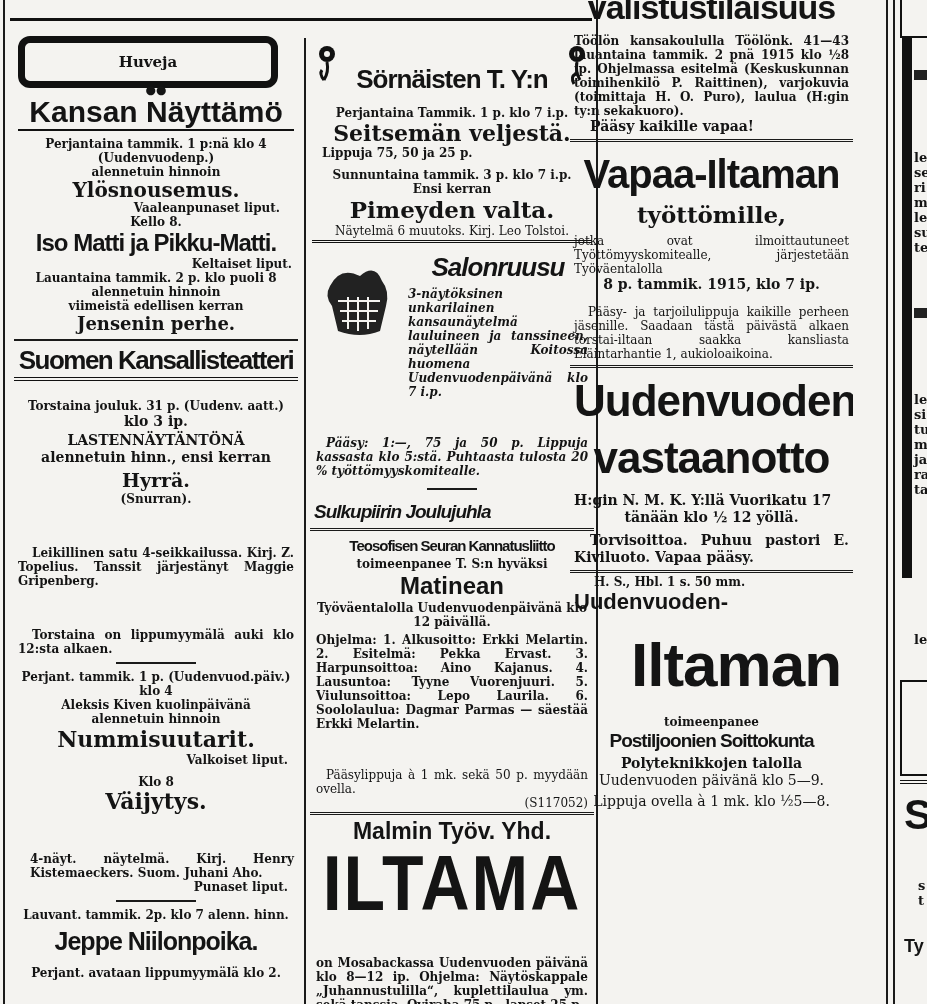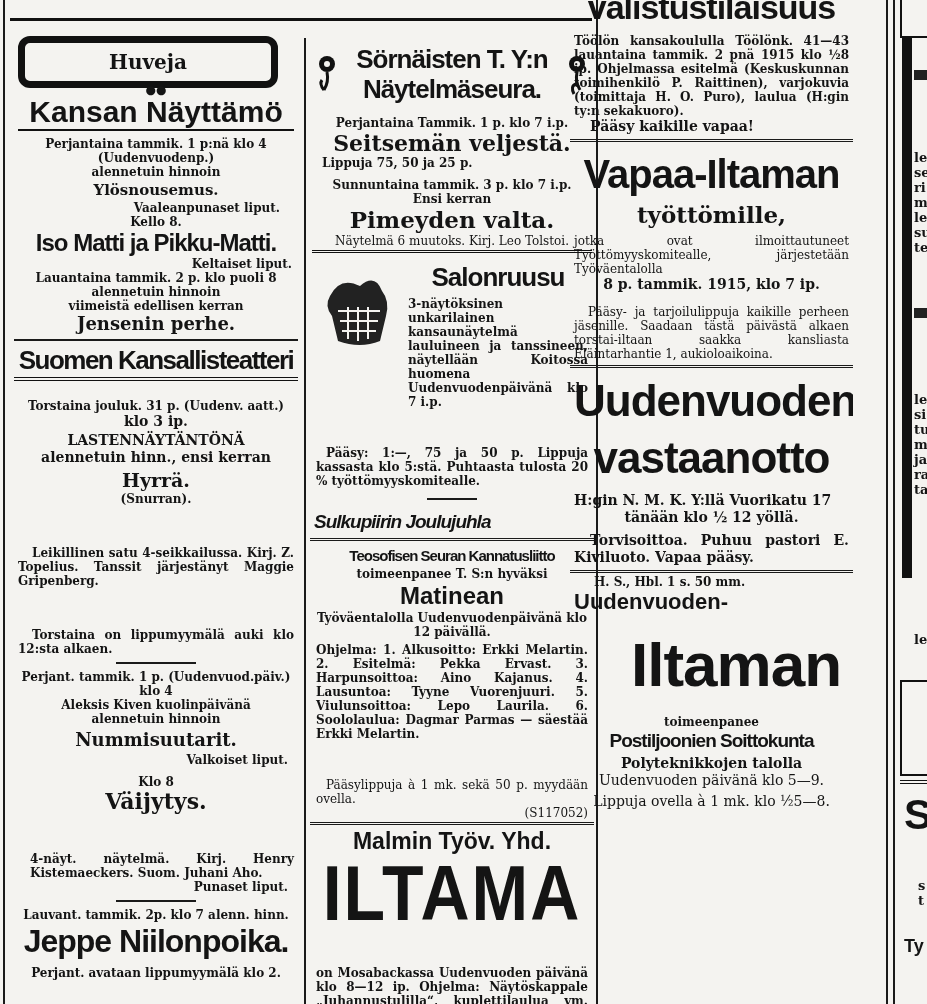--- a/index.html
+++ b/index.html
@@ -20,21 +20,21 @@
   .b { font-weight: bold; }
   .sm { font-size: 12px; line-height: 14px; }
   .md { font-size: 14px; line-height: 17px; }
   .gothic { font-family: "Liberation Sans", sans-serif; font-weight: bold; letter-spacing: -1px; }
 
   
   #c1 { left: 10px; width: 292px; }
   .huveja-box {
     margin: 10px 24px 0 8px; height: 38px; border: 7px solid #111; border-radius: 12px;
     display: flex; align-items: center; justify-content: center;
-    font-weight: bold; font-size: 20px;
+    font-weight: bold; font-size: 15px;
   }
   .dots { text-align: center; font-size: 12px; line-height: 10px; margin-top: -3px; }
   .title-big { font-family: "Liberation Sans", sans-serif; font-weight: bold; text-align: center; white-space: nowrap; }
 
   
   #c2 { left: 310px; width: 284px; }
   
   #c3 { left: 570px; width: 283px; }
   
   #c4 { left: 892px; width: 35px; }
@@ -61,21 +61,21 @@
     <div class="huveja-box">
       <span>Huveja</span>
     </div>
     <div class="dots">●●</div>
 
     <section>
       <div class="title-big" style="font-size:30px;line-height:34px;border-bottom:2px solid #111;margin:0 8px;">Kansan Näyttämö</div>
       <div class="c b sm" style="margin-top:6px">Perjantaina tammik. 1 p:nä klo 4</div>
       <div class="c sm b">(Uudenvuodenp.)</div>
       <div class="c sm b">alennetuin hinnoin</div>
-      <div class="c b" style="font-size:15px;line-height:22px;">Ylösnousemus.</div>
+      <div class="c b" style="font-size:20px;line-height:22px;">Ylösnousemus.</div>
       <div class="r sm b" style="padding-right:22px">Vaaleanpunaset liput.</div>
       <div class="c sm b">Kello 8.</div>
       <div class="title-big" style="font-size:24px;line-height:28px;letter-spacing:-1px;">Iso Matti ja Pikku-Matti.</div>
       <div class="r sm b" style="padding-right:10px">Keltaiset liput.</div>
       <div class="c sm b">Lauantaina tammik. 2 p. klo puoli 8</div>
       <div class="c sm b">alennetuin hinnoin</div>
       <div class="c sm b">viimeistä edellisen kerran</div>
       <div class="c b" style="font-size:18px;line-height:22px;">Jensenin perhe.</div>
     </section>
 
@@ -89,63 +89,62 @@
       <div class="c md b">alennetuin hinn., ensi kerran</div>
       <div class="c b" style="font-size:19px;line-height:24px;margin-top:2px">Hyrrä.</div>
       <div class="c sm b">(Snurran).</div>
       <div class="j sm b" style="padding:3px 8px 0;text-indent:14px">Leikillinen satu 4-seikkailussa. Kirj. Z. Topelius. Tanssit järjestänyt Maggie Gripenberg.</div>
       <div class="j sm b" style="padding:3px 8px 0;text-indent:14px">Torstaina on lippumyymälä auki klo 12:sta alkaen.</div>
       <div class="short-rule"></div>
       <div class="c sm b">Perjant. tammik. 1 p. (Uudenvuod.päiv.)</div>
       <div class="c sm b">klo 4</div>
       <div class="c sm b">Aleksis Kiven kuolinpäivänä</div>
       <div class="c sm b">alennetuin hinnoin</div>
-      <div class="c b" style="font-size:18px;line-height:27px;">Nummisuutarit.</div>
+      <div class="c b" style="font-size:22px;line-height:27px;">Nummisuutarit.</div>
       <div class="r sm b" style="padding-right:14px">Valkoiset liput.</div>
       <div class="c sm b" style="margin-top:8px">Klo 8</div>
       <div class="c b" style="font-size:22px;line-height:24px;">Väijytys.</div>
       <div class="j sm b" style="padding:2px 8px 0 20px">4-näyt. näytelmä. Kirj. Henry Kistemaeckers. Suom. Juhani Aho.</div>
       <div class="r sm b" style="padding-right:14px">Punaset liput.</div>
       <div class="short-rule"></div>
       <div class="c sm b">Lauvant. tammik. 2p. klo 7 alenn. hinn.</div>
-      <div class="title-big" style="font-size:32px;line-height:38px;letter-spacing:-1px;">Jeppe Niilonpoika.</div>
+      <div class="title-big" style="font-size:25px;line-height:38px;letter-spacing:-1px;">Jeppe Niilonpoika.</div>
       <div class="c sm b" style="margin-top:6px">Perjant. avataan lippumyymälä klo 2.</div>
     </section>
   </div>
 
   <div class="col" id="c2">
     <div style="height:44px"></div>
 
     <section>
       <div style="display:flex;justify-content:space-between;align-items:flex-end;padding:0 6px;">
         <svg class="flower" viewBox="0 0 22 50">
           <circle cx="11" cy="10" r="8" fill="#111"></circle>
             <circle cx="11" cy="10" r="3" fill="#f4f3f0"></circle>
           <path d="M11 18 Q13 28 8 36 M8 36 Q3 30 6 26" stroke="#111" stroke-width="3" fill="none"></path>
         </svg>
         <div class="c" style="flex:1">
           <div class="gothic" style="font-size:26px;line-height:30px;">Sörnäisten T. Y:n</div>
-          <div class="gothic" style="font-size:26px;line-height:30px;">Näytelmäseura.</div>
         </div>
         <svg class="flower" viewBox="0 0 22 50">
           <circle cx="11" cy="10" r="8" fill="#111"></circle>
             <circle cx="11" cy="10" r="3" fill="#f4f3f0"></circle>
           <path d="M11 18 Q9 28 14 36 M8 40 Q4 32 10 30" stroke="#111" stroke-width="3" fill="none"></path>
         </svg>
       </div>
       <div class="c sm b" style="margin-top:12px">Perjantaina Tammik. 1 p. klo 7 i.p.</div>
       <div class="c b" style="font-size:22px;line-height:26px;">Seitsemän veljestä.</div>
       <div class="sm b" style="padding-left:12px">Lippuja 75, 50 ja 25 p.</div>
       <div class="c sm b" style="margin-top:8px">Sunnuntaina tammik. 3 p. klo 7 i.p.</div>
       <div class="c sm b">Ensi kerran</div>
       <div class="c b" style="font-size:23px;line-height:28px;">Pimeyden valta.</div>
       <div class="c sm" style="border-bottom:3px double #111;padding-bottom:2px;margin:0 2px;">Näytelmä 6 muutoks. Kirj. Leo Tolstoi.</div>
     </section>
 
-    <section style="padding:8px 6px 0;">
+    <section style="padding:8px 6px 0;font-style:italic;">
       <div style="display:flex;">
         <svg width="80" height="80" viewBox="0 0 80 80" style="flex:none;margin:10px 8px 0 4px;">
           <path d="M10 25 Q20 5 40 15 Q55 2 62 20 Q70 30 66 45 L60 70 Q40 78 18 70 L12 45 Q4 35 10 25 Z" fill="#222"></path>
           <path d="M18 40 L60 40 M20 50 L58 50 M22 60 L56 60 M28 36 L28 68 M38 36 L38 70 M48 36 L48 68" stroke="#f4f3f0" stroke-width="2"></path>
         </svg>
         <div style="flex:1">
           <div class="gothic c" style="font-size:26px;line-height:32px;">Salonruusu</div>
           <div class="j sm b" style="margin-top:4px;">3-näytöksinen unkarilainen kansaunäytelmä lauluineen ja tanssineen, näytellään Koitossa huomena Uudenvuodenpäivänä klo 7 i.p.</div>
         </div>
       </div>

